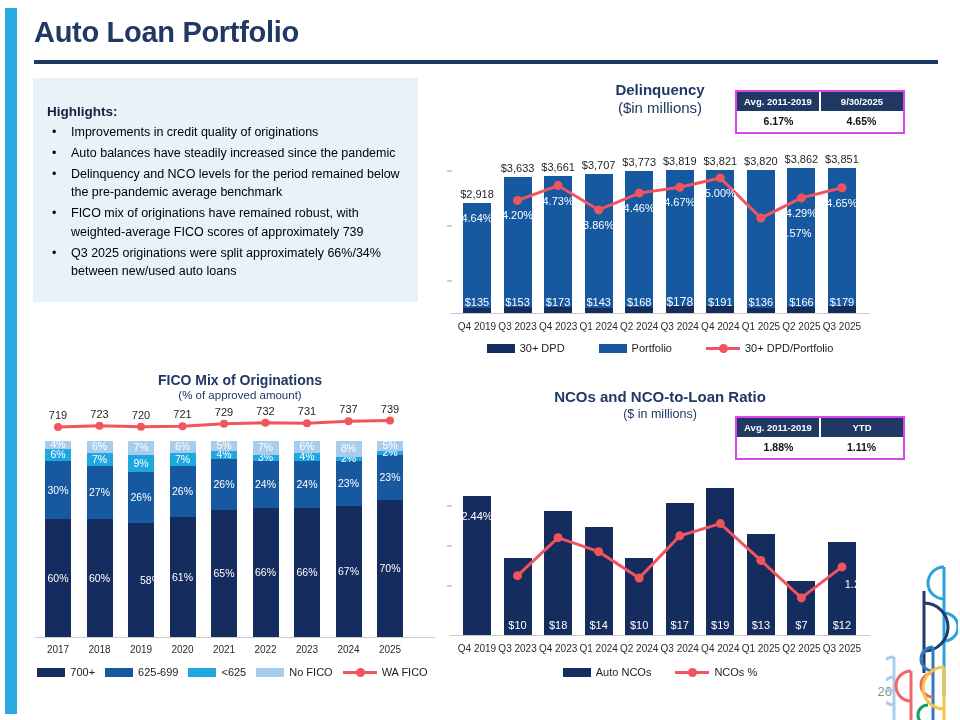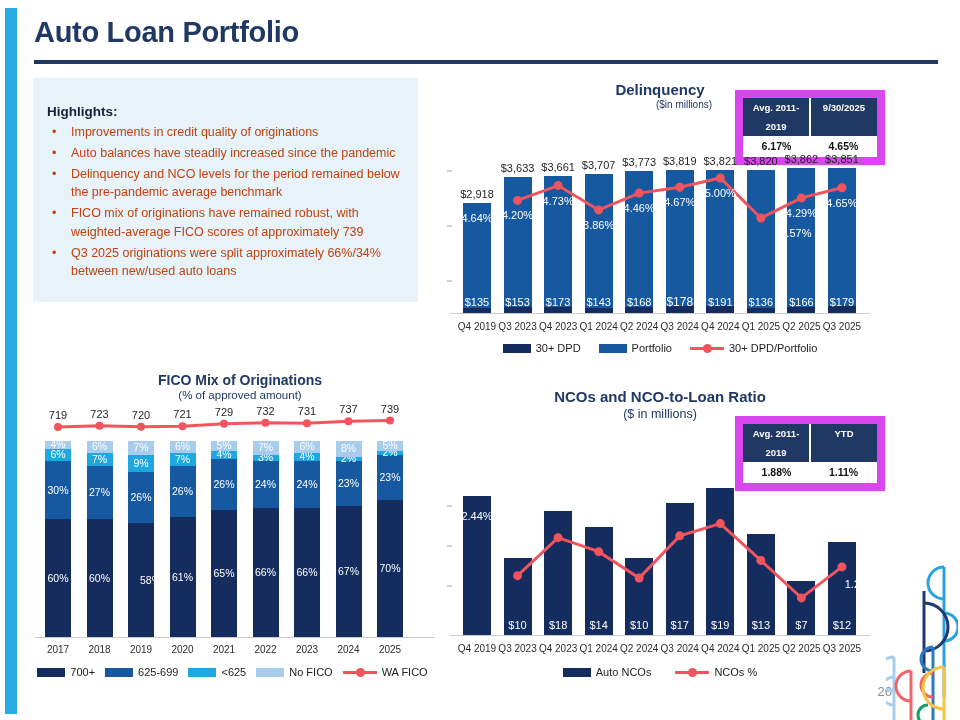--- a/index.html
+++ b/index.html
@@ -8,27 +8,27 @@
   .left-accent{position:absolute;left:5px;top:8px;width:12px;height:706px;}
   .slide-title{position:absolute;left:34px;top:16px;margin:0;font-size:29px;font-weight:bold;
                color:#1F3864;letter-spacing:-0.3px;}
   .title-rule{position:absolute;left:34px;top:60px;width:904px;height:4px;background:#1F3864;}
 
   .highlights{position:absolute;left:33px;top:78px;width:385px;height:224px;box-sizing:border-box;
               padding:26px 14px;}
   .hl-heading{font-size:13.5px;font-weight:bold;color:#14213C;}
   .highlights ul{list-style:none;margin:4px 0 0 0;padding:0;}
   .highlights li{position:relative;padding-left:24px;margin-top:2px;font-size:12.5px;
-                 line-height:1.5;color:#c2410c;}
+                 line-height:1.5;color:#000000;}
   .highlights li::before{content:"\2022";position:absolute;left:5px;top:0;}
 
   .ctitle{position:absolute;text-align:center;font-weight:bold;color:#1F3864;}
   .csub{position:absolute;text-align:center;color:#1F3864;}
 
-  .bench{position:absolute;width:150px;border:8px solid #d946ef;background:#fff;box-sizing:border-box;}
+  .bench{position:absolute;width:170px;border:2px solid #d946ef;background:#fff;box-sizing:border-box;}
   .bench .hd{display:flex;background:#1F3864;}
   .bench .hd div{flex:1;color:#fff;font-weight:bold;font-size:9.5px;text-align:center;line-height:19px;}
   .bench .hd div + div{border-left:2px solid #ffffff;}
   .bench .bd{display:flex;background:#fff;}
   .bench .bd div{flex:1;font-weight:bold;font-size:10.5px;color:#111;text-align:center;line-height:21px;}
 
   .plot{position:absolute;}
   .plot > div{position:absolute;white-space:nowrap;line-height:13px;}
   .plot svg{position:absolute;left:0;top:0;overflow:visible;}
 
@@ -57,21 +57,21 @@
     <ul id="hl-list">
         <li>Improvements in credit quality of originations</li>
         <li>Auto balances have steadily increased since the pandemic</li>
         <li>Delinquency and NCO levels for the period remained below the pre-pandemic average benchmark</li>
         <li>FICO mix of originations have remained robust, with weighted-average FICO scores of approximately 739</li>
         <li>Q3 2025 originations were split approximately 66%/34% between new/used auto loans</li>
       </ul>
   </section>
 
   <div class="ctitle" style="left:450px;top:81px;width:420px;font-size:15px">Delinquency</div>
-  <div class="csub" style="left:474px;top:99px;width:420px;font-size:10px">($in millions)</div>
+  <div class="csub" style="left:450px;top:99px;width:420px;font-size:15px">($in millions)</div>
 
   <div class="bench" style="left:735px;top:90px">
     <div class="hd">
       <div>Avg. 2011-2019</div>
       <div>9/30/2025</div>
     </div>
     <div class="bd">
       <div>6.17%</div>
       <div>4.65%</div>
     </div>
@@ -149,21 +149,21 @@
       <div style="left: 82.1px; top: 49.56px; width: 52px; text-align: center; font-size: 11px; color: rgb(255, 255, 255);">4.73%</div>
       <div style="left: 122.65px; top: 73.92px; width: 52px; text-align: center; font-size: 11px; color: rgb(255, 255, 255);">3.86%</div>
       <div style="left: 163.2px; top: 57.12px; width: 52px; text-align: center; font-size: 11px; color: rgb(255, 255, 255);">4.46%</div>
       <div style="left: 203.75px; top: 51.24px; width: 52px; text-align: center; font-size: 11px; color: rgb(255, 255, 255);">4.67%</div>
       <div style="left: 244.3px; top: 42px; width: 52px; text-align: center; font-size: 11px; color: rgb(255, 255, 255);">5.00%</div>
       <div style="left: 284.85px; top: 82.04px; width: 52px; text-align: center; font-size: 11px; color: rgb(255, 255, 255); margin-left: 35px;">3.57%</div>
       <div style="left: 325.4px; top: 61.88px; width: 52px; text-align: center; font-size: 11px; color: rgb(255, 255, 255);">4.29%</div>
       <div style="left: 365.95px; top: 51.8px; width: 52px; text-align: center; font-size: 11px; color: rgb(255, 255, 255);">4.65%</div>
     </div>
 
-  <div class="legend" style="left:450px;top:342px;width:420px;gap:18px">
+  <div class="legend" style="left:450px;top:342px;width:420px;gap:34px">
     <span class="lg-item">
       <span class="lg-swatch" style="background: rgb(21, 44, 94);"></span>
       <span>30+ DPD</span>
     </span>
     <span class="lg-item">
       <span class="lg-swatch" style="background: rgb(22, 89, 160);"></span>
       <span>Portfolio</span>
     </span>
     <span class="lg-item">
       <span class="lg-line" style="background: rgb(242, 84, 94);">

